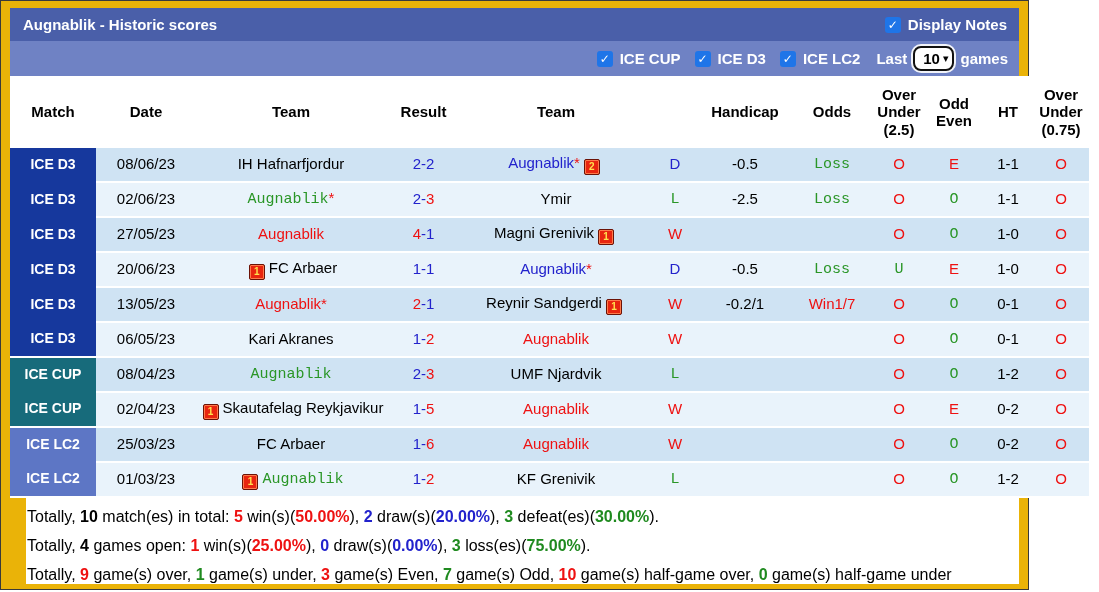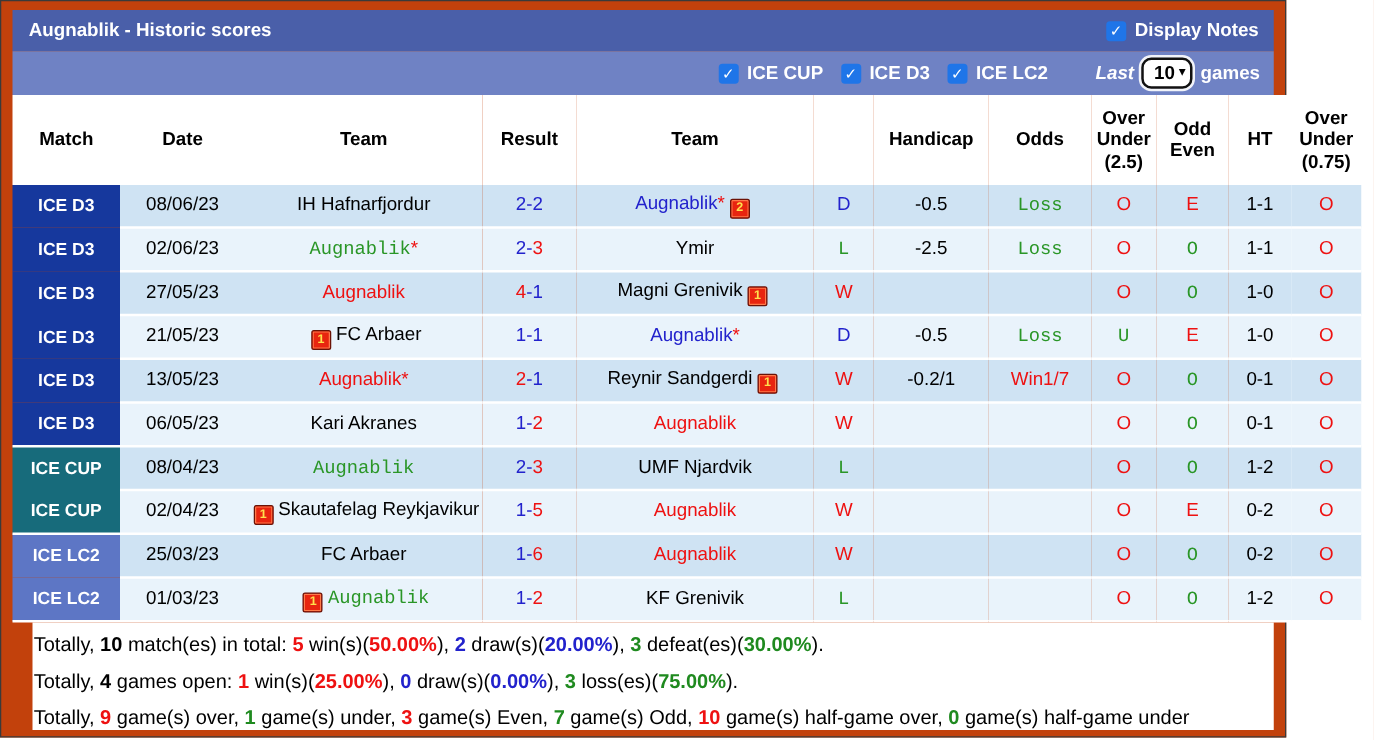--- a/index.html
+++ b/index.html
@@ -1,23 +1,23 @@
 <!DOCTYPE html>
 <html><head>
 <meta charset="utf-8">
 <style>
   html,body{margin:0;padding:0;background:#fff;width:1099px;height:592px;overflow:hidden;}
   body{font-family:"Liberation Sans","DejaVu Sans",sans-serif;}
-  .page{width:1029px;height:590px;border:1px solid #3a3a3a;box-sizing:border-box;background:#c2410c;padding:7px 9px 0 9px;}
+  .page{width:1029px;height:590px;border:1px solid #3a3a3a;box-sizing:border-box;background:#eab308;padding:7px 9px 0 9px;}
 
   .titlebar{background:#4a5fa9;color:#fff;height:33px;display:flex;align-items:center;justify-content:space-between;padding:0 12px 0 13px;font-weight:bold;font-size:15px;}
   .filterbar{background:#6f82c4;height:35px;display:flex;align-items:center;justify-content:flex-end;color:#fff;font-weight:bold;font-size:15px;padding-right:11px;}
   .cbwrap{display:flex;align-items:center;gap:7px;margin-left:14px;}
   .cb{width:16px;height:16px;background:#1f75e8;border-radius:3px;color:#fff;font-size:12px;line-height:16px;text-align:center;display:inline-block;flex:0 0 auto;}
-  .lastlbl{margin-left:38px;font-style:italic;}
+  .lastlbl{margin-left:16px;}
   .sel{background:#fff;border:2px solid #111;border-radius:8px;box-shadow:0 0 0 2px rgba(255,255,255,.9);color:#000;font-weight:bold;font-size:15px;height:21px;display:inline-flex;align-items:center;gap:3px;padding:0 4px 0 8px;margin:0 6px;}
   .sel .chev{font-size:11px;line-height:1;}
 
   table{width:100%;border-collapse:collapse;table-layout:fixed;}
   thead th{font-size:15px;font-weight:bold;color:#000;text-align:center;vertical-align:middle;height:72px;line-height:1.15;background:#fff;padding:0;}
   tbody td{font-size:15px;color:#000;text-align:center;vertical-align:middle;height:31px;border-bottom:2px solid #fff;padding:1px 2px;line-height:1.25;}
   tr.odd td{background:#cfe3f3;}
   tr.even td{background:#e9f3fb;}
   td.m{color:#fff;font-weight:bold;font-size:14px;border-bottom:0;}
   td.m.d3{background:#16389d;}
@@ -143,21 +143,21 @@
           <td><span class="t-red">W</span></td>
           <td></td>
           <td></td>
           <td><span class="t-red">O</span></td>
           <td><span class="t-green">O</span></td>
           <td>1-0</td>
           <td><span class="t-red">O</span></td>
         </tr>
         <tr class="even">
           <td class="m d3">ICE D3</td>
-          <td>21/05/23</td>
+          <td>20/06/23</td>
           <td class="team"><span class="badge">1</span><span class="t-black">FC Arbaer</span></td>
           <td><span class="t-blue">1</span><span class="t-blue">-</span><span class="t-blue">1</span></td>
           <td class="team"><span class="t-blue">Augnablik</span><span class="star">*</span></td>
           <td><span class="t-blue">D</span></td>
           <td>-0.5</td>
           <td><span class="t-green">Loss</span></td>
           <td><span class="t-green">U</span></td>
           <td><span class="t-red">E</span></td>
           <td>1-0</td>
           <td><span class="t-red">O</span></td>

